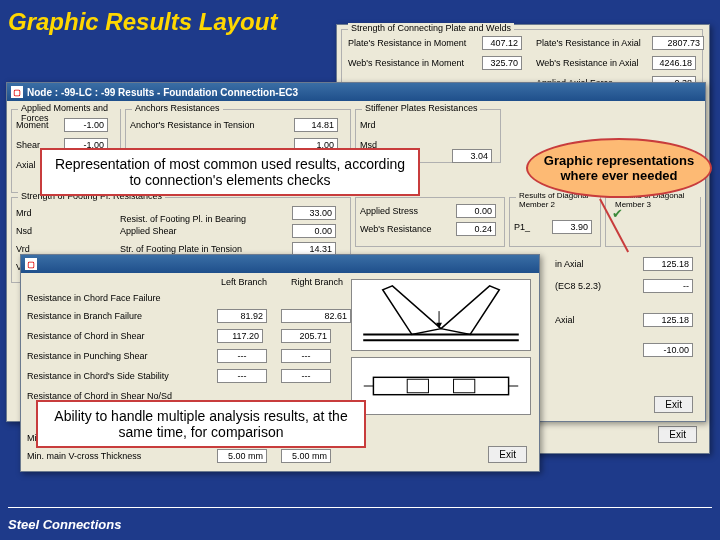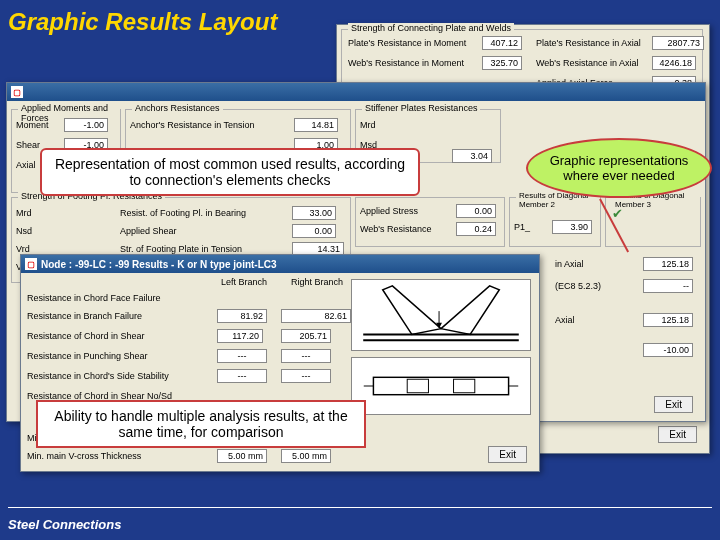--- a/index.html
+++ b/index.html
@@ -67,28 +67,29 @@
   .btn {
     position: absolute;
     background: #efefef; border: 1px solid #888;
     font-size: 10px; padding: 2px 10px;
     text-align: center;
     cursor: pointer;
   }
 
   .callout {
     position: absolute;
-    background: #bef264;
+    background: #fdba74;
     border: 2px solid #c83c3c;
     border-radius: 50%;
     display: flex; align-items: center; justify-content: center;
     text-align: center;
     font-size: 13px;
     padding: 6px 10px;
     z-index: 50;
+    font-weight: bold;
   }
   .callout-rect {
     position: absolute;
     background: #fff;
     border: 2px solid #c83c3c;
     font-size: 14px;
     padding: 6px 10px;
     z-index: 50;
     text-align: center;
   }
@@ -125,20 +126,21 @@
     <span class="val" style="top:26px; left:310px; width:44px;">4246.18</span>
     <span class="lbl" style="top:48px; left:194px;">Applied Axial Force</span>
     <span class="val" style="top:46px; left:310px; width:44px;">-0.38</span>
   </div>
   <div class="btn" style="bottom:10px; right:12px;">Exit</div>
 </div>
 
 <div class="win" style="top:82px; left:6px; width:700px; height:340px; z-index:2;">
   <div class="titlebar">
     <span class="icon">▢</span>
+    <span>Node : -99-LC : -99 Results - Foundation Connection-EC3</span>
   </div>
 
   <div class="group" style="top:26px; left:4px; width:110px; height:84px;">
     <div class="group-title">Applied Moments and Forces</div>
     <span class="lbl" style="top:10px; left:4px;">Moment</span>
     <span class="val" style="top:8px; left:52px; width:44px;">-1.00</span>
     <span class="lbl" style="top:30px; left:4px;">Shear</span>
     <span class="val" style="top:28px; left:52px; width:44px;">-1.00</span>
     <span class="lbl" style="top:50px; left:4px;">Axial</span>
     <span class="val" style="top:48px; left:52px; width:44px;">-1.00</span>
@@ -157,26 +159,26 @@
     <span class="lbl" style="top:30px; left:4px;">Msd</span>
     <span class="val" style="top:39px; left:96px; width:40px;">3.04</span>
   </div>
 
   <div class="group" style="top:114px; left:4px; width:340px; height:86px;">
     <div class="group-title">Strength of Footing Pl. Resistances</div>
     <span class="lbl" style="top:10px; left:4px;">Mrd</span>
     <span class="lbl" style="top:28px; left:4px;">Nsd</span>
     <span class="lbl" style="top:46px; left:4px;">Vrd</span>
     <span class="lbl" style="top:64px; left:4px;">Vsd</span>
-    <span class="lbl" style="top:10px; left:108px;">Resist. of Footing Pl. in Bearing</span>
+    <span class="lbl" style="top:16px; left:108px;">Resist. of Footing Pl. in Bearing</span>
     <span class="val" style="top:8px; left:280px; width:44px;">33.00</span>
     <span class="lbl" style="top:28px; left:108px;">Applied Shear</span>
     <span class="val" style="top:26px; left:280px; width:44px;">0.00</span>
     <span class="lbl" style="top:46px; left:108px;">Str. of Footing Plate in Tension</span>
-    <span class="val" style="top:44px; left:280px; width:52px;">14.31</span>
+    <span class="val" style="top:44px; left:280px; width:44px;">14.31</span>
   </div>
 
   <div class="group" style="top:114px; left:348px; width:150px; height:50px;">
     <span class="lbl" style="top:8px; left:4px;">Applied Stress</span>
     <span class="val" style="top:6px; left:100px; width:40px;">0.00</span>
     <span class="lbl" style="top:26px; left:4px;">Web's Resistance</span>
     <span class="val" style="top:24px; left:100px; width:40px;">0.24</span>
   </div>
 
   <div class="group" style="top:114px; left:502px; width:92px; height:50px;">
@@ -196,21 +198,20 @@
   <span class="lbl" style="top:232px; left:548px;">Axial</span>
   <span class="val" style="top:230px; left:636px; width:50px;">125.18</span>
   <span class="val" style="top:260px; left:636px; width:50px;">-10.00</span>
 
   <div class="btn" style="bottom:8px; right:12px;">Exit</div>
 </div>
 
 <div class="win" style="top:254px; left:20px; width:520px; height:218px; z-index:3;">
   <div class="titlebar">
     <span class="icon">▢</span>
-    <span>Node : -99-LC : -99 Results - K or N type joint-LC3</span>
   </div>
 
   <span class="lbl" style="top:22px; left:200px;">Left Branch</span>
   <span class="lbl" style="top:22px; left:270px;">Right Branch</span>
 
   <span class="lbl" style="top:38px; left:6px;">Resistance in Chord Face Failure</span>
 
   <span class="lbl" style="top:56px; left:6px;">Resistance in Branch Failure</span>
   <span class="val" style="top:54px; left:196px; width:50px;">81.92</span>
   <span class="val" style="top:54px; left:260px; width:70px;">82.61</span>
@@ -252,21 +253,21 @@
       <rect x="55" y="22" width="22" height="14" fill="none" stroke="#000"></rect>
       <rect x="103" y="22" width="22" height="14" fill="none" stroke="#000"></rect>
       <line x1="10" y1="29" x2="20" y2="29" stroke="#000"></line>
       <line x1="160" y1="29" x2="170" y2="29" stroke="#000"></line>
     </svg>
   </div>
 
   <div class="btn" style="bottom:8px; right:12px;">Exit</div>
 </div>
 
-<div class="callout-rect" style="top:148px; left:40px; width:380px;border-radius:6px;">
+<div class="callout-rect" style="top:148px; left:40px; width:380px;">
   <span>Representation of most common used results, according to connection's elements checks</span>
 </div>
 
 <div class="callout" style="top:138px; left:526px; width:186px; height:60px;">
   <span>Graphic representations where ever needed</span>
 </div>
 <div class="arrow-line" style="top:198px; left:600px; width:60px; transform:rotate(62deg);"></div>
 
 <div class="callout-rect" style="top:400px; left:36px; width:330px;">
   <span>Ability to handle multiple analysis results, at the same time, for comparison</span>

